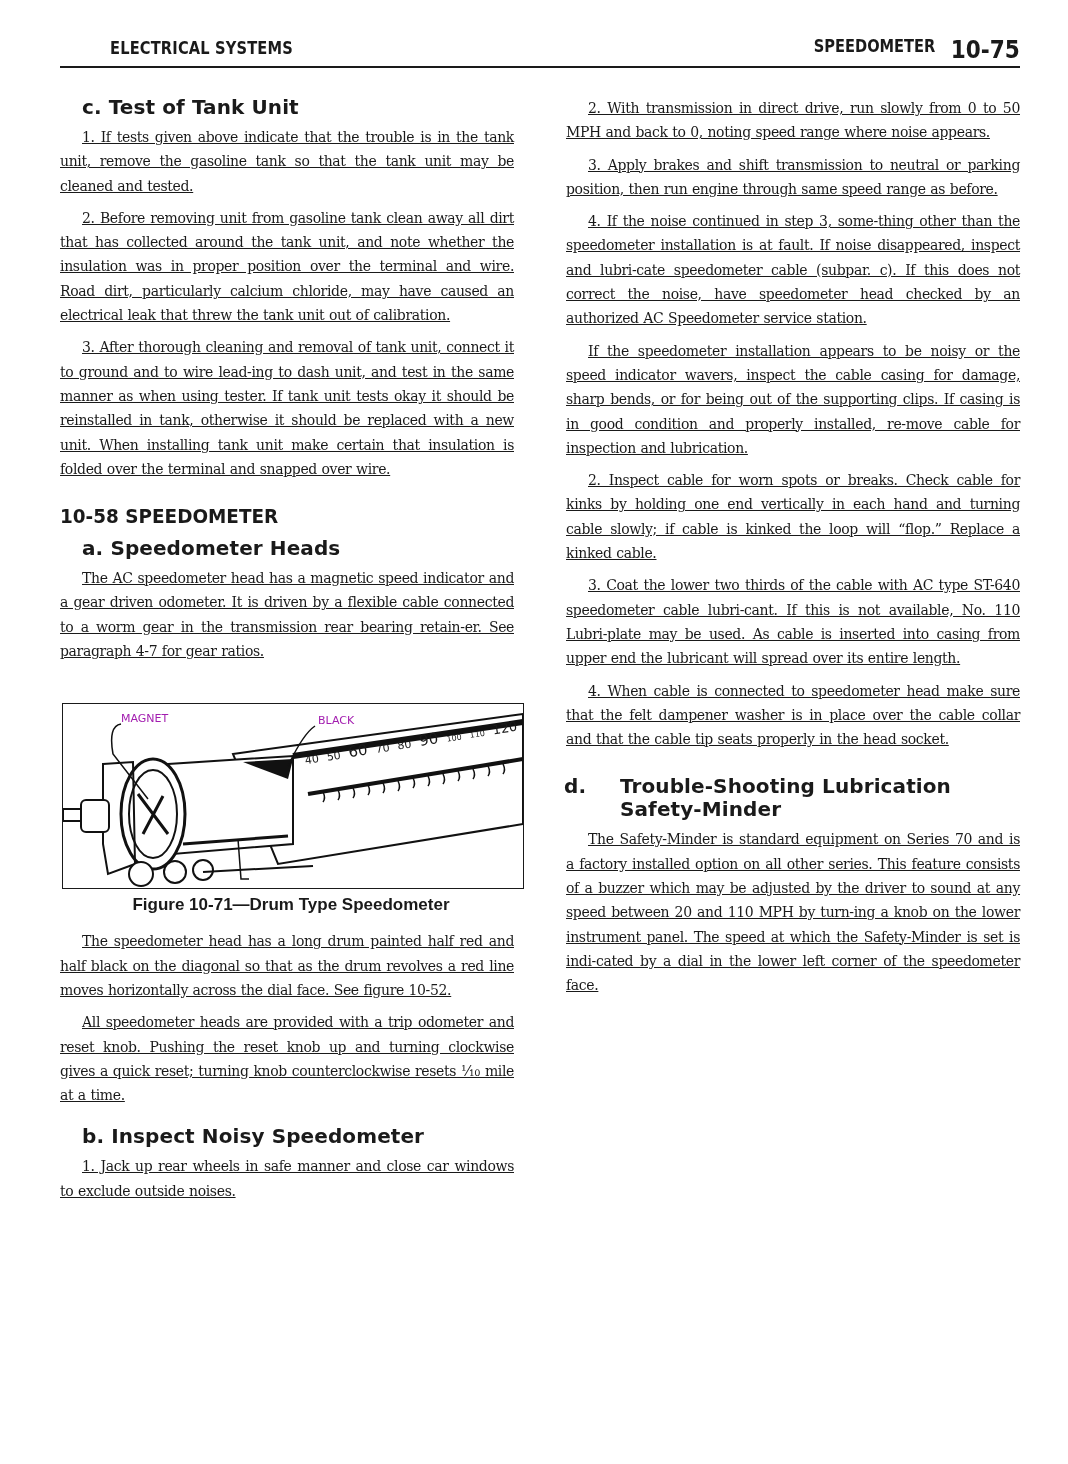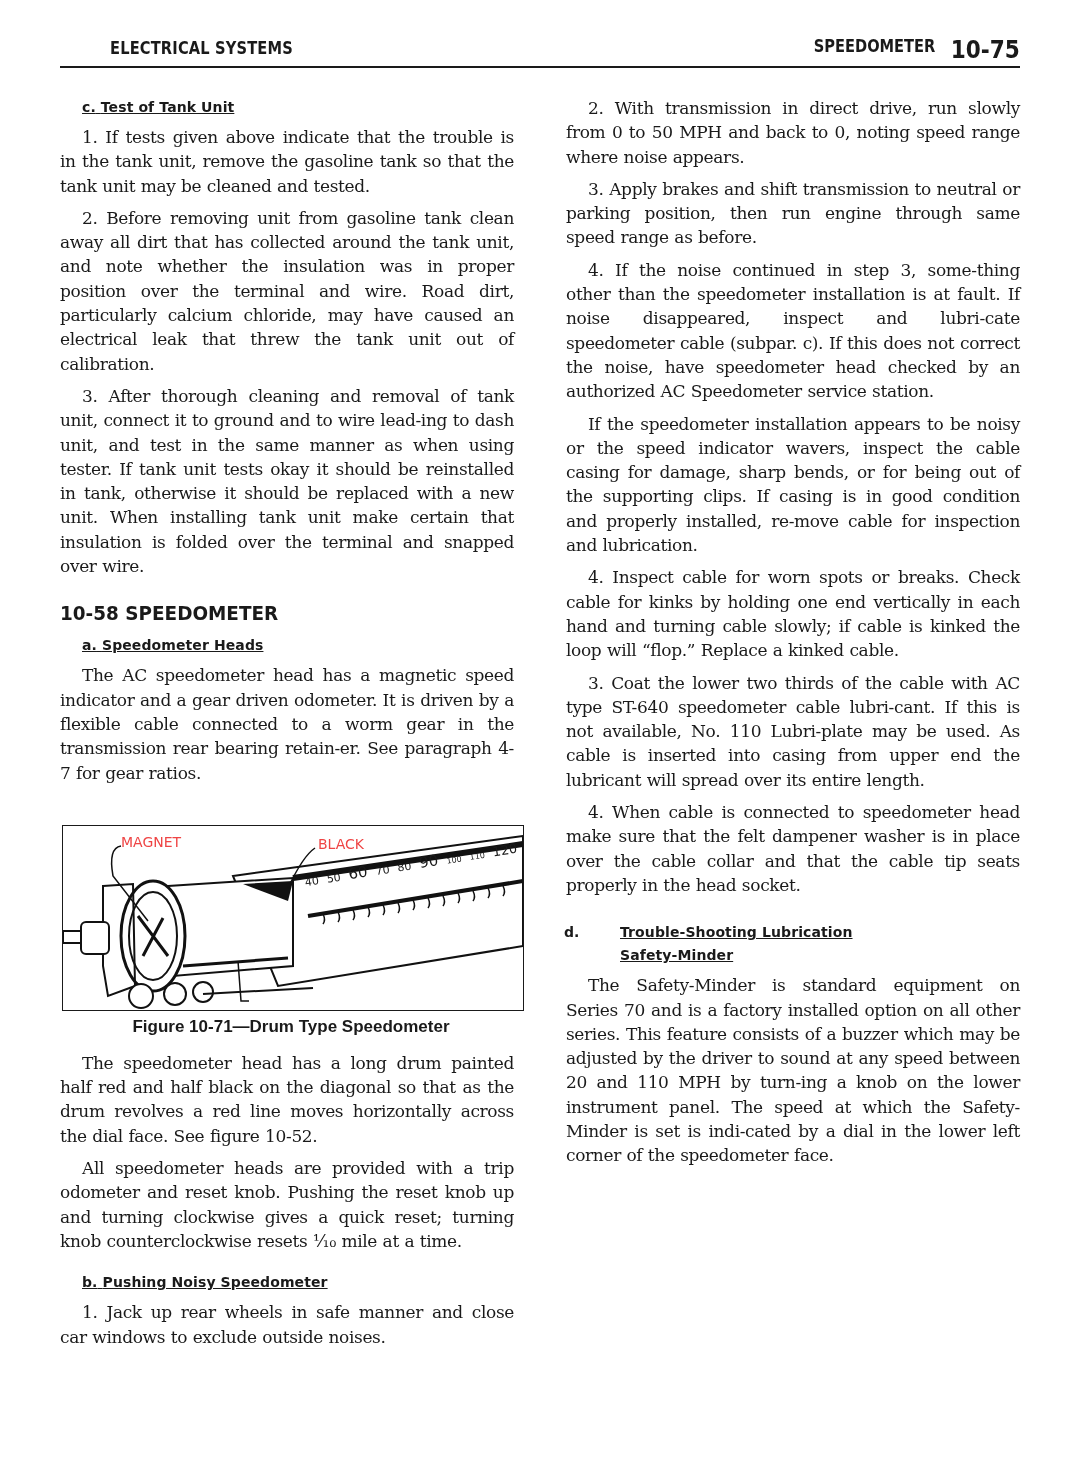--- a/index.html
+++ b/index.html
@@ -10,28 +10,28 @@
   .rh-left { position: absolute; left: 50px; top: 2px; font-family: "DejaVu Sans", sans-serif; font-weight: bold; font-size: 17px; letter-spacing: 0.2px; transform: scaleX(0.86); transform-origin: left center; }
   .rh-right { position: absolute; right: 0; top: 0; display: flex; align-items: flex-start; }
   .rh-section { font-family: "DejaVu Sans", sans-serif; font-weight: bold; font-size: 17px; transform: scaleX(0.86); transform-origin: right center; margin-right: 8px; }
   .rh-pagenum { font-family: "DejaVu Sans", sans-serif; font-weight: bold; font-size: 24px; transform: scaleX(0.9); transform-origin: right center; }
   .rule { position: absolute; left: 60px; top: 66px; width: 960px; height: 2px; background: #1a1a1a; }
 
   .col { position: absolute; top: 96px; width: 454px; }
   .col-left { left: 60px; }
   .col-right { left: 566px; }
 
-  p.body { font-family: "DejaVu Serif", serif; font-size: 17px; line-height: 24.3px; margin: 0 0 8px 0; text-align: justify; text-indent: 22px; letter-spacing: -0.35px; word-spacing: 0.5px; }
-  .subhead { font-family: "DejaVu Sans", sans-serif; font-weight: bold; font-size: 14px; line-height: 23px; margin: 0 0 6px 0; padding-left: 26px; text-indent: -26px; letter-spacing: 0.1px; text-decoration: underline; }
+  p.body { font-family: "DejaVu Serif", serif; font-size: 14px; line-height: 24.3px; margin: 0 0 8px 0; text-align: justify; text-indent: 22px; letter-spacing: -0.35px; word-spacing: 0.5px; text-decoration: underline; }
+  .subhead { font-family: "DejaVu Sans", sans-serif; font-weight: bold; font-size: 20px; line-height: 23px; margin: 0 0 6px 0; padding-left: 26px; text-indent: -26px; letter-spacing: 0.1px; }
   .subhead.left-sub { padding-left: 48px; text-indent: -26px; }
   .section-head { font-family: "DejaVu Sans", sans-serif; font-weight: bold; font-size: 20px; line-height: 26px; margin: 12px 0 8px 0; transform: scaleX(0.92); transform-origin: left center; }
 
   .figure { position: relative; width: 460px; height: 184px; border: 1.5px solid #1a1a1a; margin: 10px 0 6px 2px; overflow: hidden; background: #fff; }
   .figure svg { position: absolute; left: 0; top: 0; }
-  .fig-label { position: absolute; font-family: "DejaVu Sans", sans-serif; font-size: 14px; color: #ef4444; }
+  .fig-label { position: absolute; font-family: "DejaVu Sans", sans-serif; font-size: 11px; color: #a21caf; }
   .caption { font-family: Liberation Sans, sans-serif; font-weight: bold; font-size: 17px; text-align: center; margin: 4px 0 14px 0; width: 462px; }
 </style>
 </head>
 <body>
 
 <div class="page">
 
   <div class="running-head">
     <span class="rh-left">ELECTRICAL SYSTEMS</span>
     <span class="rh-right">
@@ -118,32 +118,32 @@
         <span style="font-size:13px;">120</span>
       </div>
     </div>
     <div class="caption">Figure 10-71—Drum Type Speedometer</div>
 
     <p class="body">The speedometer head has a long drum painted half red and half black on the diagonal so that as the drum revolves a red line moves horizontally across the dial face. See figure 10-52.</p>
     <p class="body">All speedometer heads are provided with a trip odometer and reset knob. Pushing the reset knob up and turning clockwise gives a quick reset; turning knob counterclockwise resets ⅒ mile at a time.</p>
 
     <div class="subhead" style="padding-left:22px;text-indent:0;margin-top:18px;">
       <span>b.</span>
-      <span>Pushing Noisy Speedometer</span>
+      <span>Inspect Noisy Speedometer</span>
     </div>
     <p class="body">1. Jack up rear wheels in safe manner and close car windows to exclude outside noises.</p>
   </div>
 
   <div class="col col-right">
     <p class="body">2. With transmission in direct drive, run slowly from 0 to 50 MPH and back to 0, noting speed range where noise appears.</p>
     <p class="body">3. Apply brakes and shift transmission to neutral or parking position, then run engine through same speed range as before.</p>
     <p class="body">4. If the noise continued in step 3, some-thing other than the speedometer installation is at fault. If noise disappeared, inspect and lubri-cate speedometer cable (subpar. c). If this does not correct the noise, have speedometer head checked by an authorized AC Speedometer service station.</p>
 
     <p class="body">If the speedometer installation appears to be noisy or the speed indicator wavers, inspect the cable casing for damage, sharp bends, or for being out of the supporting clips. If casing is in good condition and properly installed, re-move cable for inspection and lubrication.</p>
-    <p class="body">4. Inspect cable for worn spots or breaks. Check cable for kinks by holding one end vertically in each hand and turning cable slowly; if cable is kinked the loop will “flop.” Replace a kinked cable.</p>
+    <p class="body">2. Inspect cable for worn spots or breaks. Check cable for kinks by holding one end vertically in each hand and turning cable slowly; if cable is kinked the loop will “flop.” Replace a kinked cable.</p>
     <p class="body">3. Coat the lower two thirds of the cable with AC type ST-640 speedometer cable lubri-cant. If this is not available, No. 110 Lubri-plate may be used. As cable is inserted into casing from upper end the lubricant will spread over its entire length.</p>
     <p class="body">4. When cable is connected to speedometer head make sure that the felt dampener washer is in place over the cable collar and that the cable tip seats properly in the head socket.</p>
 
     <div class="subhead" style="margin-top:24px;padding-left:54px;text-indent:-28px;">
       <span style="display:inline-block;width:28px;">d.</span><span>Trouble-Shooting Lubrication</span><br>
       <span>Safety-Minder</span>
     </div>
     <p class="body">The Safety-Minder is standard equipment on Series 70 and is a factory installed option on all other series. This feature consists of a buzzer which may be adjusted by the driver to sound at any speed between 20 and 110 MPH by turn-ing a knob on the lower instrument panel. The speed at which the Safety-Minder is set is indi-cated by a dial in the lower left corner of the speedometer face.</p>
   </div>
 

